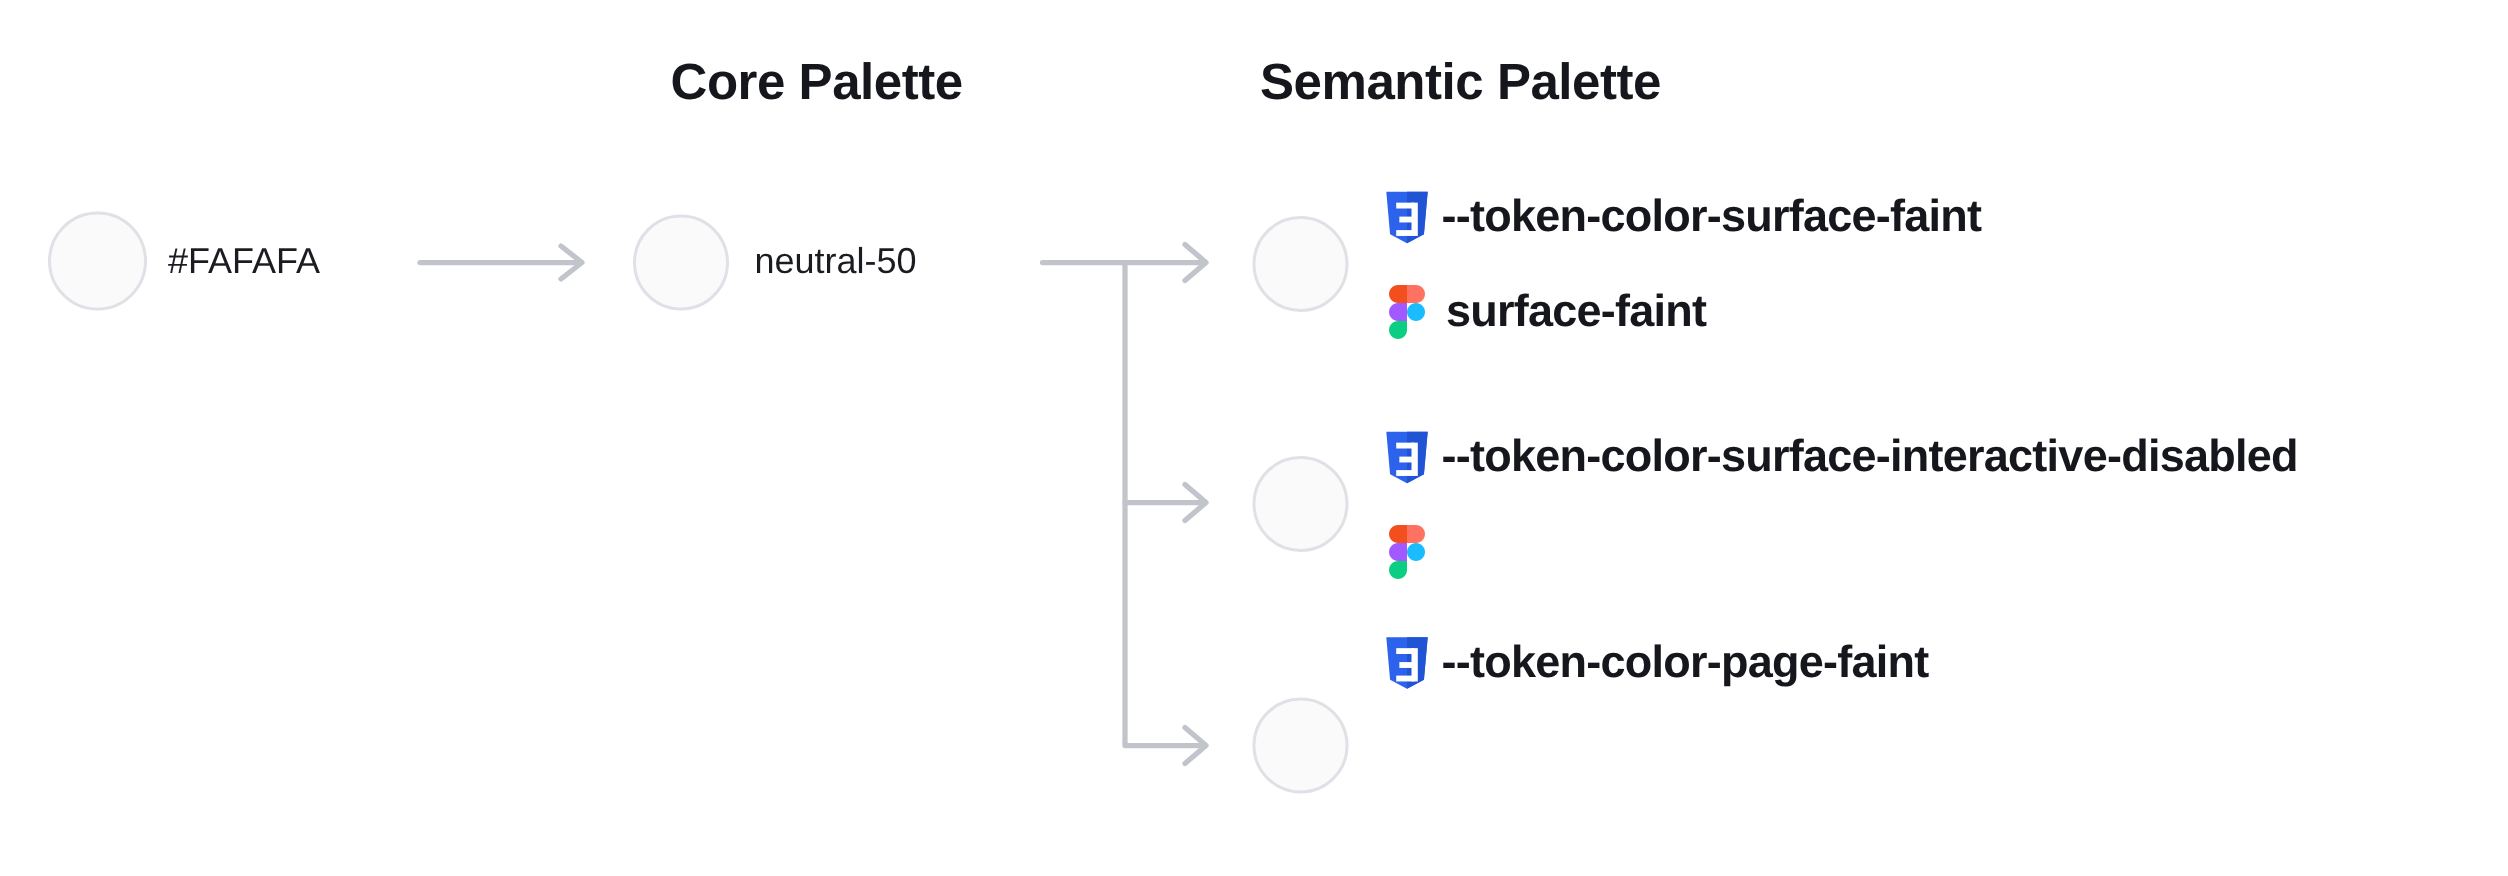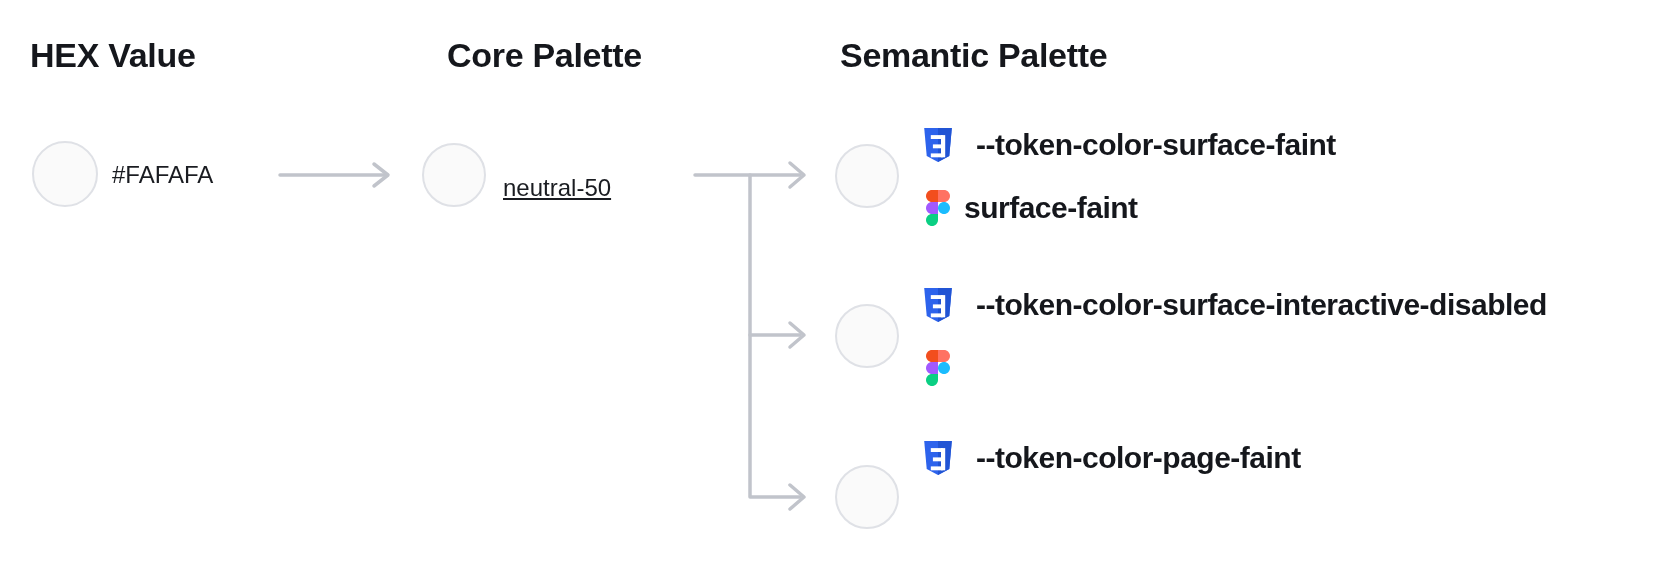--- a/index.html
+++ b/index.html
@@ -42,57 +42,56 @@
   .value-label {
     position: absolute;
     height: 44px;
     line-height: 44px;
     font-size: 24px;
     font-weight: 400;
     color: #1a1c21;
     white-space: nowrap;
   }
   .label-hex  { left: 112px; top: 153px; }
-  .label-core { left: 503px; top: 166px; text-decoration: underline; }
+  .label-core { left: 503px; top: 153px; }
 
   .connector-svg { position: absolute; }
   .arrow1    { left: 274px; top: 158px; }
   .branching { left: 690px; top: 156px; }
 
   .token-line {
     position: absolute;
     display: flex;
     align-items: center;
     height: 44px;
     white-space: nowrap;
   }
-  .css-line   { left: 923px; gap: 23px; }
+  .css-line   { left: 923px; gap: 8px; }
   .figma-line { left: 926px; gap: 14px; align-items: center; }
   .line-css-1   { top: 123px; }
   .line-figma-1 { top: 186px; }
   .line-css-2   { top: 283px; }
   .line-figma-2 { top: 346px; }
-  .line-css-3   { top: 436px; }
+  .line-css-3   { top: 420px; }
   .line-figma-3 { top: 507px; }
 
   .token-text {
     font-size: 30px;
     font-weight: 700;
     letter-spacing: -0.5px;
     color: #15171c;
   }
   .icon-css   { width: 30px; height: 36px; flex: 0 0 auto; }
   .icon-figma { width: 24px; height: 36px; flex: 0 0 auto; }
 </style>
 </head>
 <body>
 
 <div class="canvas">
 
-  <div class="col-title title-hex">HEX Value</div>
   <div class="col-title title-core">Core Palette</div>
   <div class="col-title title-semantic">Semantic Palette</div>
 
   <div class="swatch swatch-hex"></div>
   <div class="value-label label-hex">#FAFAFA</div>
 
   <svg class="connector-svg arrow1" width="124" height="34" viewBox="0 0 124 34">
     <g stroke="#C1C4CB" stroke-width="3.5" fill="none" stroke-linecap="round" stroke-linejoin="round">
       <path d="M6 17 H112"></path>
       <polyline points="100,6 114,17 100,28"></polyline>

